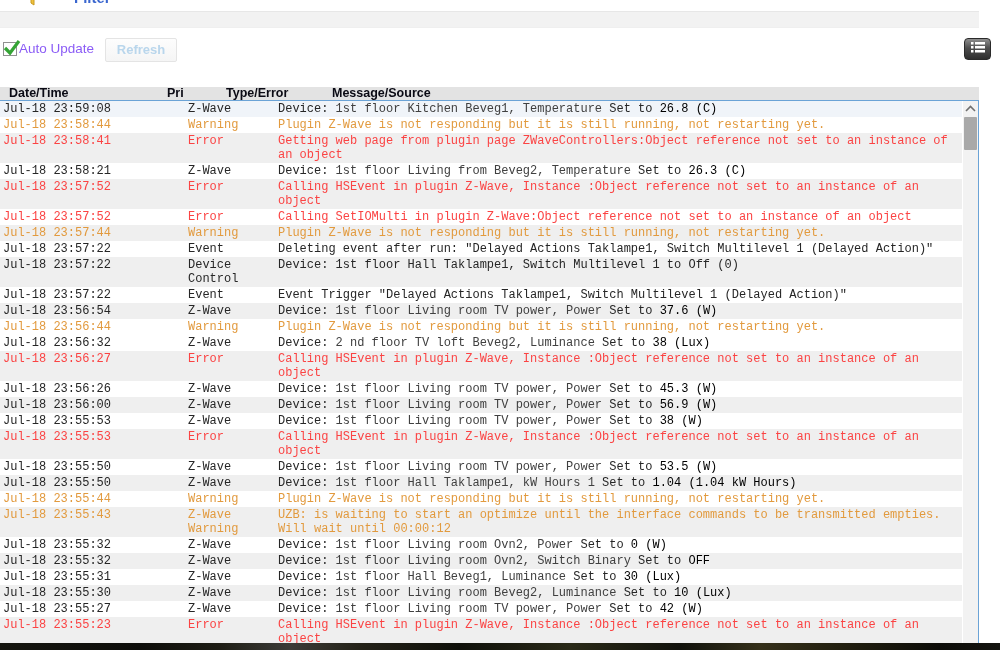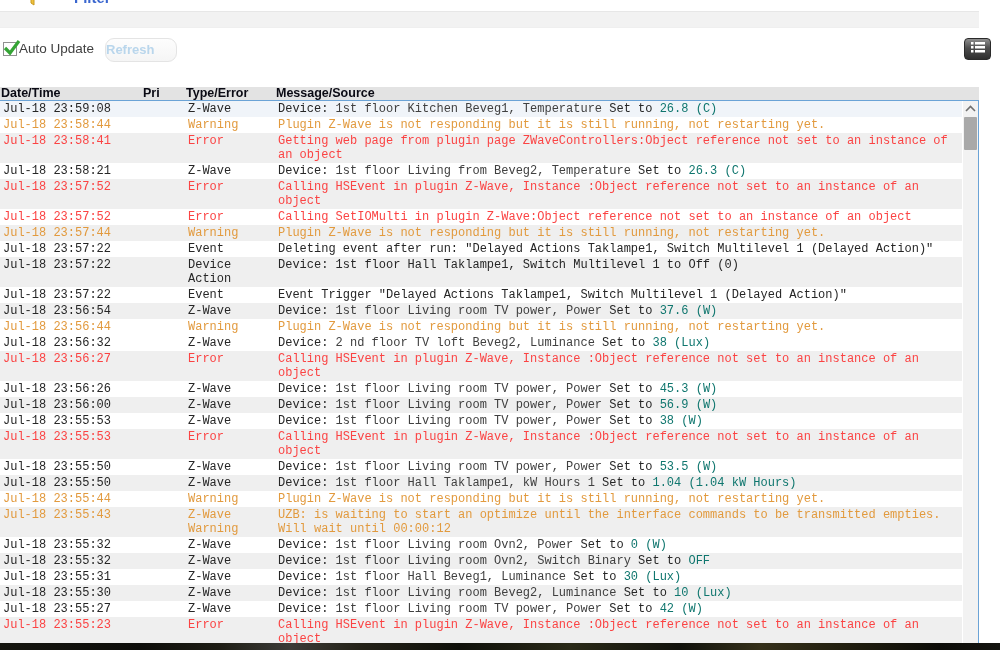--- a/index.html
+++ b/index.html
@@ -13,47 +13,47 @@
   .funnel-icon { position:absolute; left:24px; top:-10px; width:17px; height:17px; }
   .filter-label { position:absolute; left:74px; top:-11px; font-size:15px; font-weight:bold; color:#3a66cf; }
 
   .gray-band { height:17px; background:#f2f2f2; border-top:1px solid #e7e7e7; border-bottom:1px solid #efefef; }
 
   
   .controls { position:relative; height:59px; background:#fff; }
   .auto-update { position:absolute; left:3px; top:13px; display:flex; align-items:center; cursor:default; }
   .cb-box { position:relative; width:14px; height:14px; border:1px solid #919191; background:#fff; }
   .cb-box svg { position:absolute; left:-2px; top:-5px; }
-  .auto-update-text { font-size:13.5px; color:#404040; margin-left:2px; }
+  .auto-update-text { font-size:13.5px; color:#8b5cf6; margin-left:2px; }
   .refresh-btn { position:absolute; left:105px; top:10px; width:72px; height:24px;
-                 border:1px solid #e4e4e4; border-radius:9px;
+                 border:1px solid #e4e4e4; border-radius:2px;
                  background:linear-gradient(#fdfdfd,#f5f5f5);
-                 font-size:13px; font-weight:bold; color:#b9d6ec; text-align:left; line-height:22px; }
+                 font-size:13px; font-weight:bold; color:#b9d6ec; text-align:center; line-height:22px; }
   .view-btn { position:absolute; right:-12px; top:10px; width:27px; height:22px; border-radius:4px;
               background:linear-gradient(#8f8f8f,#4e4e4e 45%,#2e2e2e);
               border:1px solid #2a2a2a; display:flex; align-items:center; justify-content:center; }
 
   
   .log-header { display:grid; grid-template-columns:142px 43px 90px 674px;
-                height:13px; background:#e3e3e3; padding-left:1px;
-                font-size:12.5px; font-weight:bold; color:#0a0a14; line-height:13px; }
+                height:13px; background:#e3e3e3; padding-left:9px;
+                font-size:12.5px; font-weight:bold; color:#0a0a14; line-height:13px;gap:16px; }
   .log-header .h-msg { }
 
   .log-body { position:relative; height:543px; overflow:hidden; background:#fff;
               border-top:1.5px solid #6ba3d6; border-right:1.5px solid #6ba3d6; }
   .rows-wrap { width:962px; }
 
   .log-row { display:grid; grid-template-columns:142px 43px 90px 674px;
              padding:1px 0 1px 3px; background:#fff; }
   .log-row.alt { background:#efefef; }
   .log-row.selected { background:#f0f4f9; }
   .log-row .cell { font-family:"Liberation Mono","DejaVu Sans Mono",monospace;
                    font-size:12px; line-height:14px; white-space:normal; }
 
-  .c-k{color:#262626} .c-b{color:#404040} .c-g{color:#0f766e}
+  .c-k{color:#262626} .c-b{color:#404040} .c-g{color:#000000}
   .c-o{color:#e29a3e} .c-r{color:#fb4343}
 
   
   .scrollbar { position:absolute; top:0; right:0; width:15px; height:100%; background:#f2f2f2; }
   .sb-up { width:15px; height:15px; background:#f2f2f2; display:flex; align-items:center; justify-content:center; }
   .sb-thumb { width:13px; height:33px; margin:1px auto 0; background:#a9a9a9; border-radius:1px; }
 
   
   .bottom-strip { position:absolute; left:0; top:643px; width:1000px; height:7px;
     background:linear-gradient(90deg,#15150f 0%,#0d0d0a 14%,#1f1e16 22%,#3c3c38 29%,#242218 36%,
@@ -152,21 +152,21 @@
         </div>
         <div class="log-row">
           <div class="cell c-k">Jul-18 23:57:22</div>
           <div class="cell c-k"></div>
           <div class="cell c-k">Event</div>
           <div class="cell "><span class="c-k">Deleting event after run: "Delayed Actions Taklampe1, Switch Multilevel 1 (Delayed Action)"</span></div>
         </div>
         <div class="log-row alt">
           <div class="cell c-k">Jul-18 23:57:22</div>
           <div class="cell c-k"></div>
-          <div class="cell c-k">Device Action</div>
+          <div class="cell c-k">Device Control</div>
           <div class="cell "><span class="c-k">Device: 1st floor Hall Taklampe1, Switch Multilevel 1 to Off (0)</span></div>
         </div>
         <div class="log-row">
           <div class="cell c-k">Jul-18 23:57:22</div>
           <div class="cell c-k"></div>
           <div class="cell c-k">Event</div>
           <div class="cell "><span class="c-k">Event Trigger "Delayed Actions Taklampe1, Switch Multilevel 1 (Delayed Action)"</span></div>
         </div>
         <div class="log-row alt">
           <div class="cell c-k">Jul-18 23:56:54</div>

